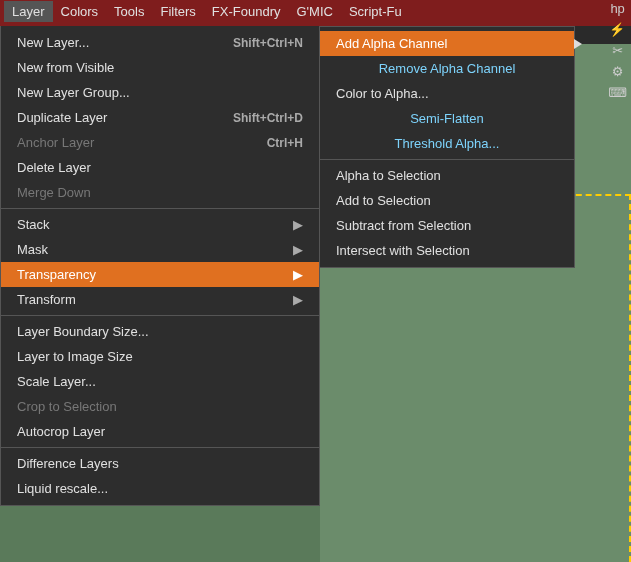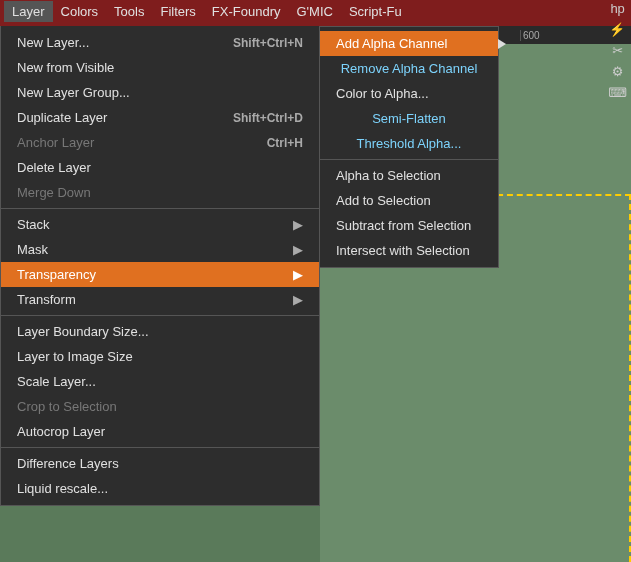--- a/index.html
+++ b/index.html
@@ -142,21 +142,21 @@
       height: 1px;
       background: #555;
       margin: 3px 0;
     }
 
     
     .submenu-transparency {
       position: absolute;
       top: 26px;
       left: 319px;
-      width: 180px;
+      width: 256px;
       background: #2d2d2d;
       border: 1px solid #555;
       z-index: 300;
       padding: 4px 0;
     }
     .submenu-item {
       display: flex;
       align-items: center;
       padding: 5px 16px;
       color: #e0e0e0;

